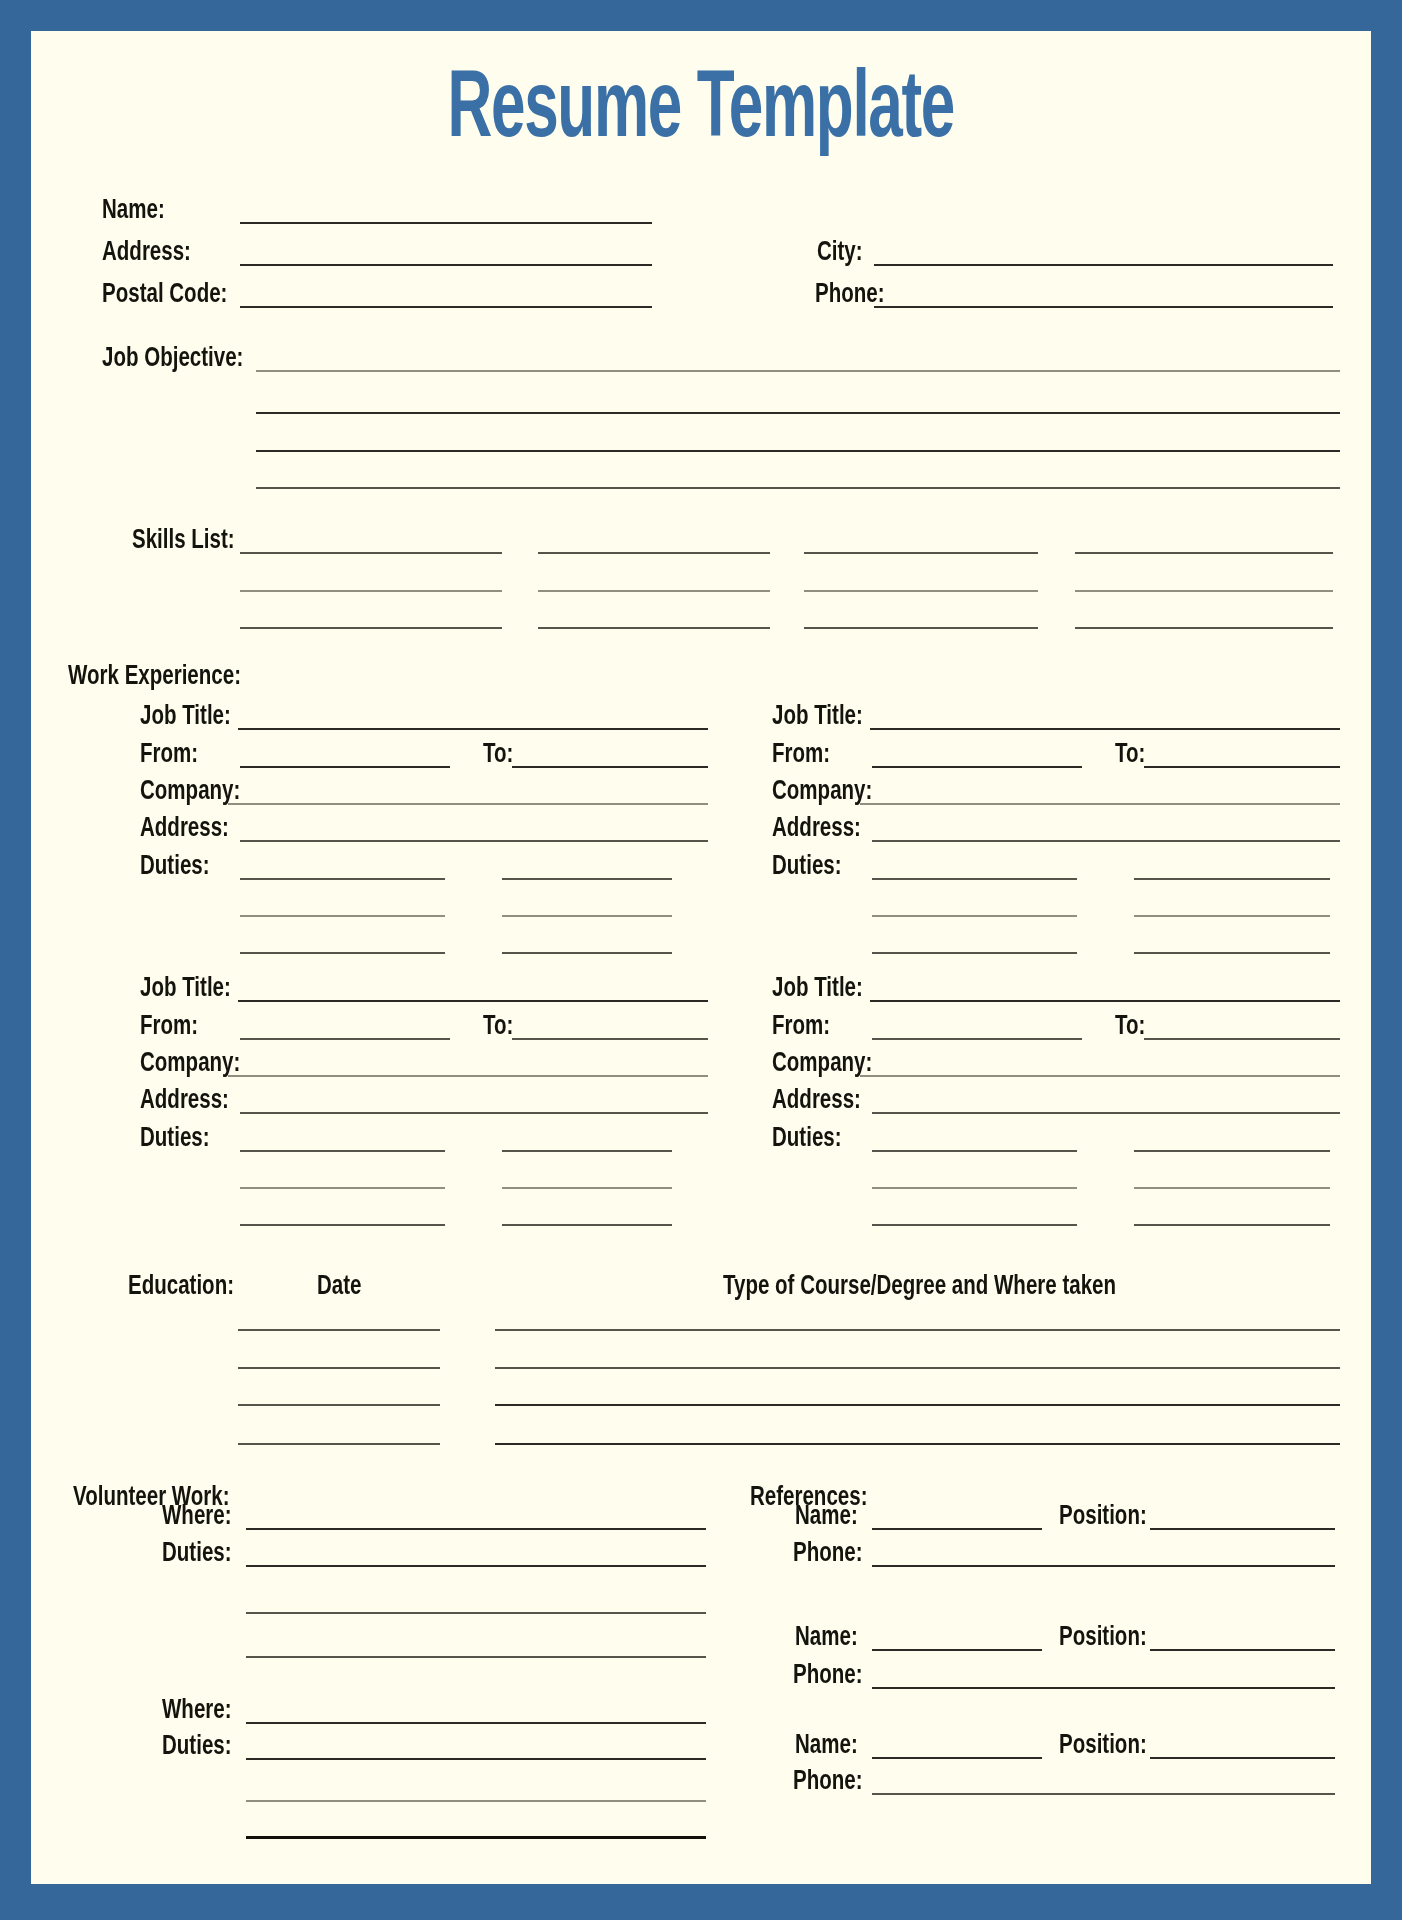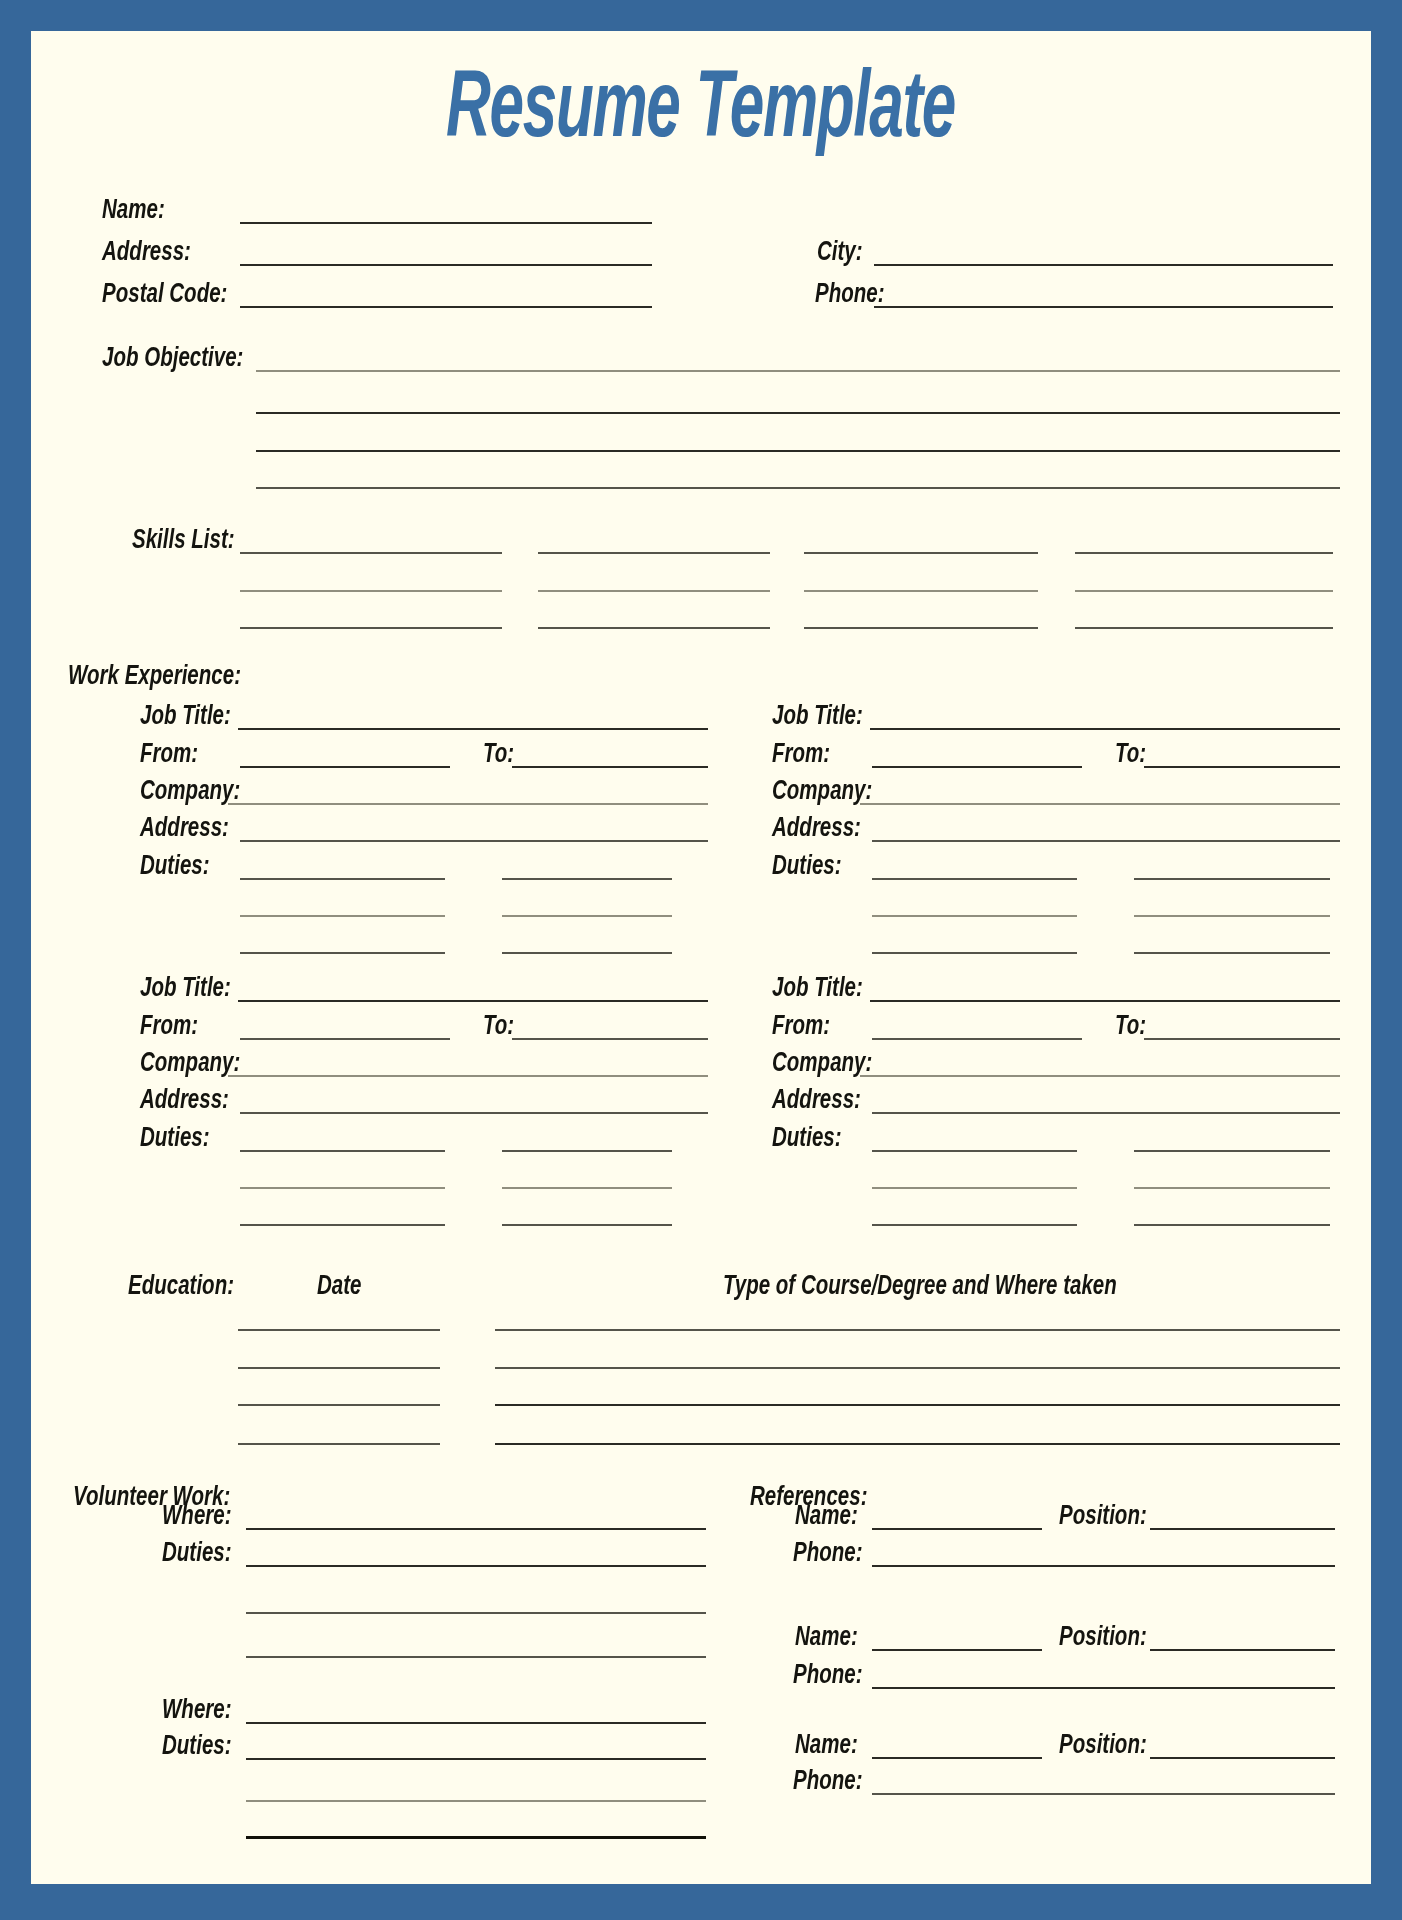--- a/index.html
+++ b/index.html
@@ -1,21 +1,21 @@
 <!DOCTYPE html>
 <html style="--border_blue: #36679a; --title_blue: #3a70a6; --paper: #fffdee; --ink: #14140f; --line_dark: #2b2a24; --line_mid: #55544a; --line_gray: #908e7e; --line_black: #111109;"><head>
 <meta charset="utf-8">
 <style>
   :root{
     --border_blue:#36679a; --title_blue:#3a70a6; --paper:#fffdee; --ink:#14140f;
     --line_dark:#2b2a24; --line_mid:#55544a; --line_gray:#908e7e; --line_black:#111109;
   }
   html,body{margin:0;padding:0;background:#222;}
   .page{position:relative;width:1402px;height:1920px;background:var(--border_blue);
-        font-family:"Liberation Sans",sans-serif;overflow:hidden;margin:0 auto;font-style:italic;}
+        font-family:"Liberation Sans",sans-serif;overflow:hidden;margin:0 auto;}
   .paper{position:absolute;left:31px;top:31px;width:1340px;height:1853px;background:var(--paper);}
   .title-wrap{position:absolute;left:0;top:57px;width:100%;text-align:center;line-height:1;}
   .title{display:inline-block;font-size:94px;font-weight:bold;color:var(--title_blue);
          transform:scaleX(.66);transform-origin:center;letter-spacing:-2px;white-space:nowrap;}
   .lbl{position:absolute;font-size:27px;line-height:1;font-weight:600;color:var(--ink);
        transform:scaleX(.76);transform-origin:0 0;white-space:nowrap;letter-spacing:0;}
   .ln{position:absolute;height:0;border-top:2px solid var(--line_dark);}
   .ln.m{border-top-color:var(--line_mid);}
   .ln.g{border-top-color:var(--line_gray);}
   .ln.xd{border-top:3px solid var(--line_black);}

